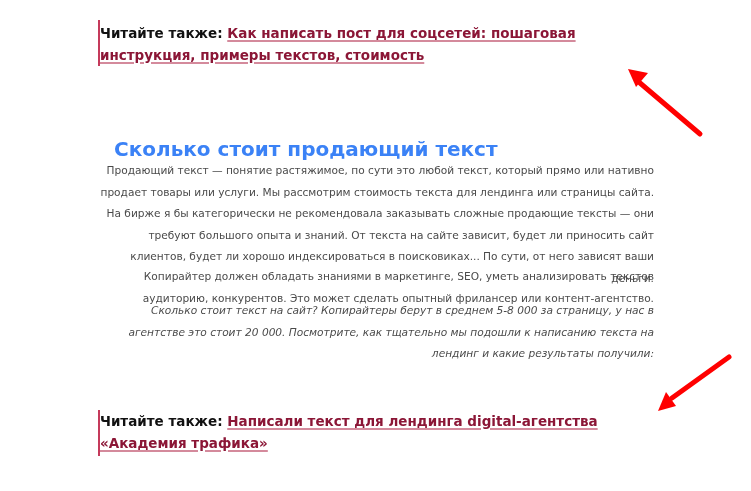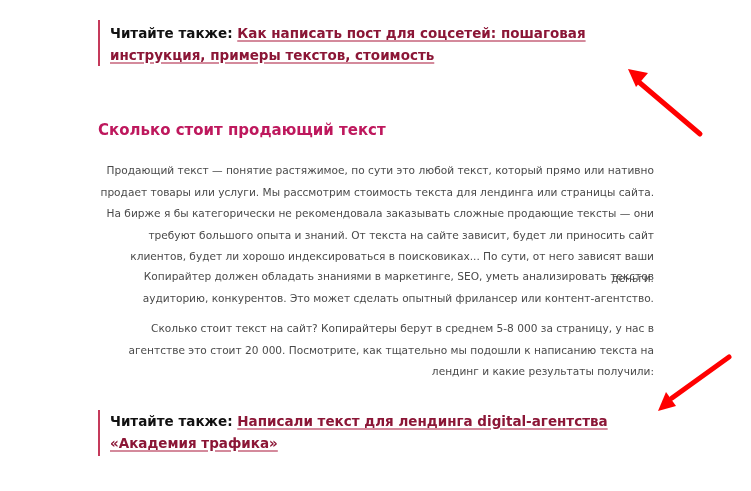--- a/index.html
+++ b/index.html
@@ -18,21 +18,20 @@
     .article {
       position: absolute;
       left: 98px;
       top: 0;
       width: 560px;
     }
     .read-also {
       position: absolute;
       left: 0;
       border-left: 2px solid #c53a5b;
-      padding-left: 10px;
       font-weight: bold;
       font-size: 13.5px;
       line-height: 22px;
       color: #111111;
     }
     .read-also.first {
       top: 20px;
       height: 46px;
       width: 490px;
       padding-top: 2px;
@@ -52,39 +51,39 @@
       color: #8b1636;
       text-decoration: underline;
       text-decoration-color: #d48a9c;
       text-decoration-thickness: 2px;
       text-underline-offset: 2px;
     }
     .section-heading {
       position: absolute;
       left: 0;
       top: 121px;
-      margin: 0;
-      font-size: 15px;
+      margin: 16px;
+      font-size: 20px;
       font-weight: bold;
-      color: #be185d;
+      color: #3b82f6;
       white-space: nowrap;
     }
     .para {
       position: absolute;
       left: 0;
       margin: 0;
       font-size: 10.6px;
       line-height: 21.5px;
       color: #4a4a4a;
       width: 556px;
       text-align: right;
     }
     .para.p1 { top: 160px; }
     .para.p2 { top: 266px; }
-    .para.p3 { top: 318px; }
+    .para.p3 { top: 300px; font-style: italic; }
     .arrow {
       position: absolute;
     }
   </style>
 </head>
 <body>
 
 <div class="article">
 
   <div class="read-also first">

